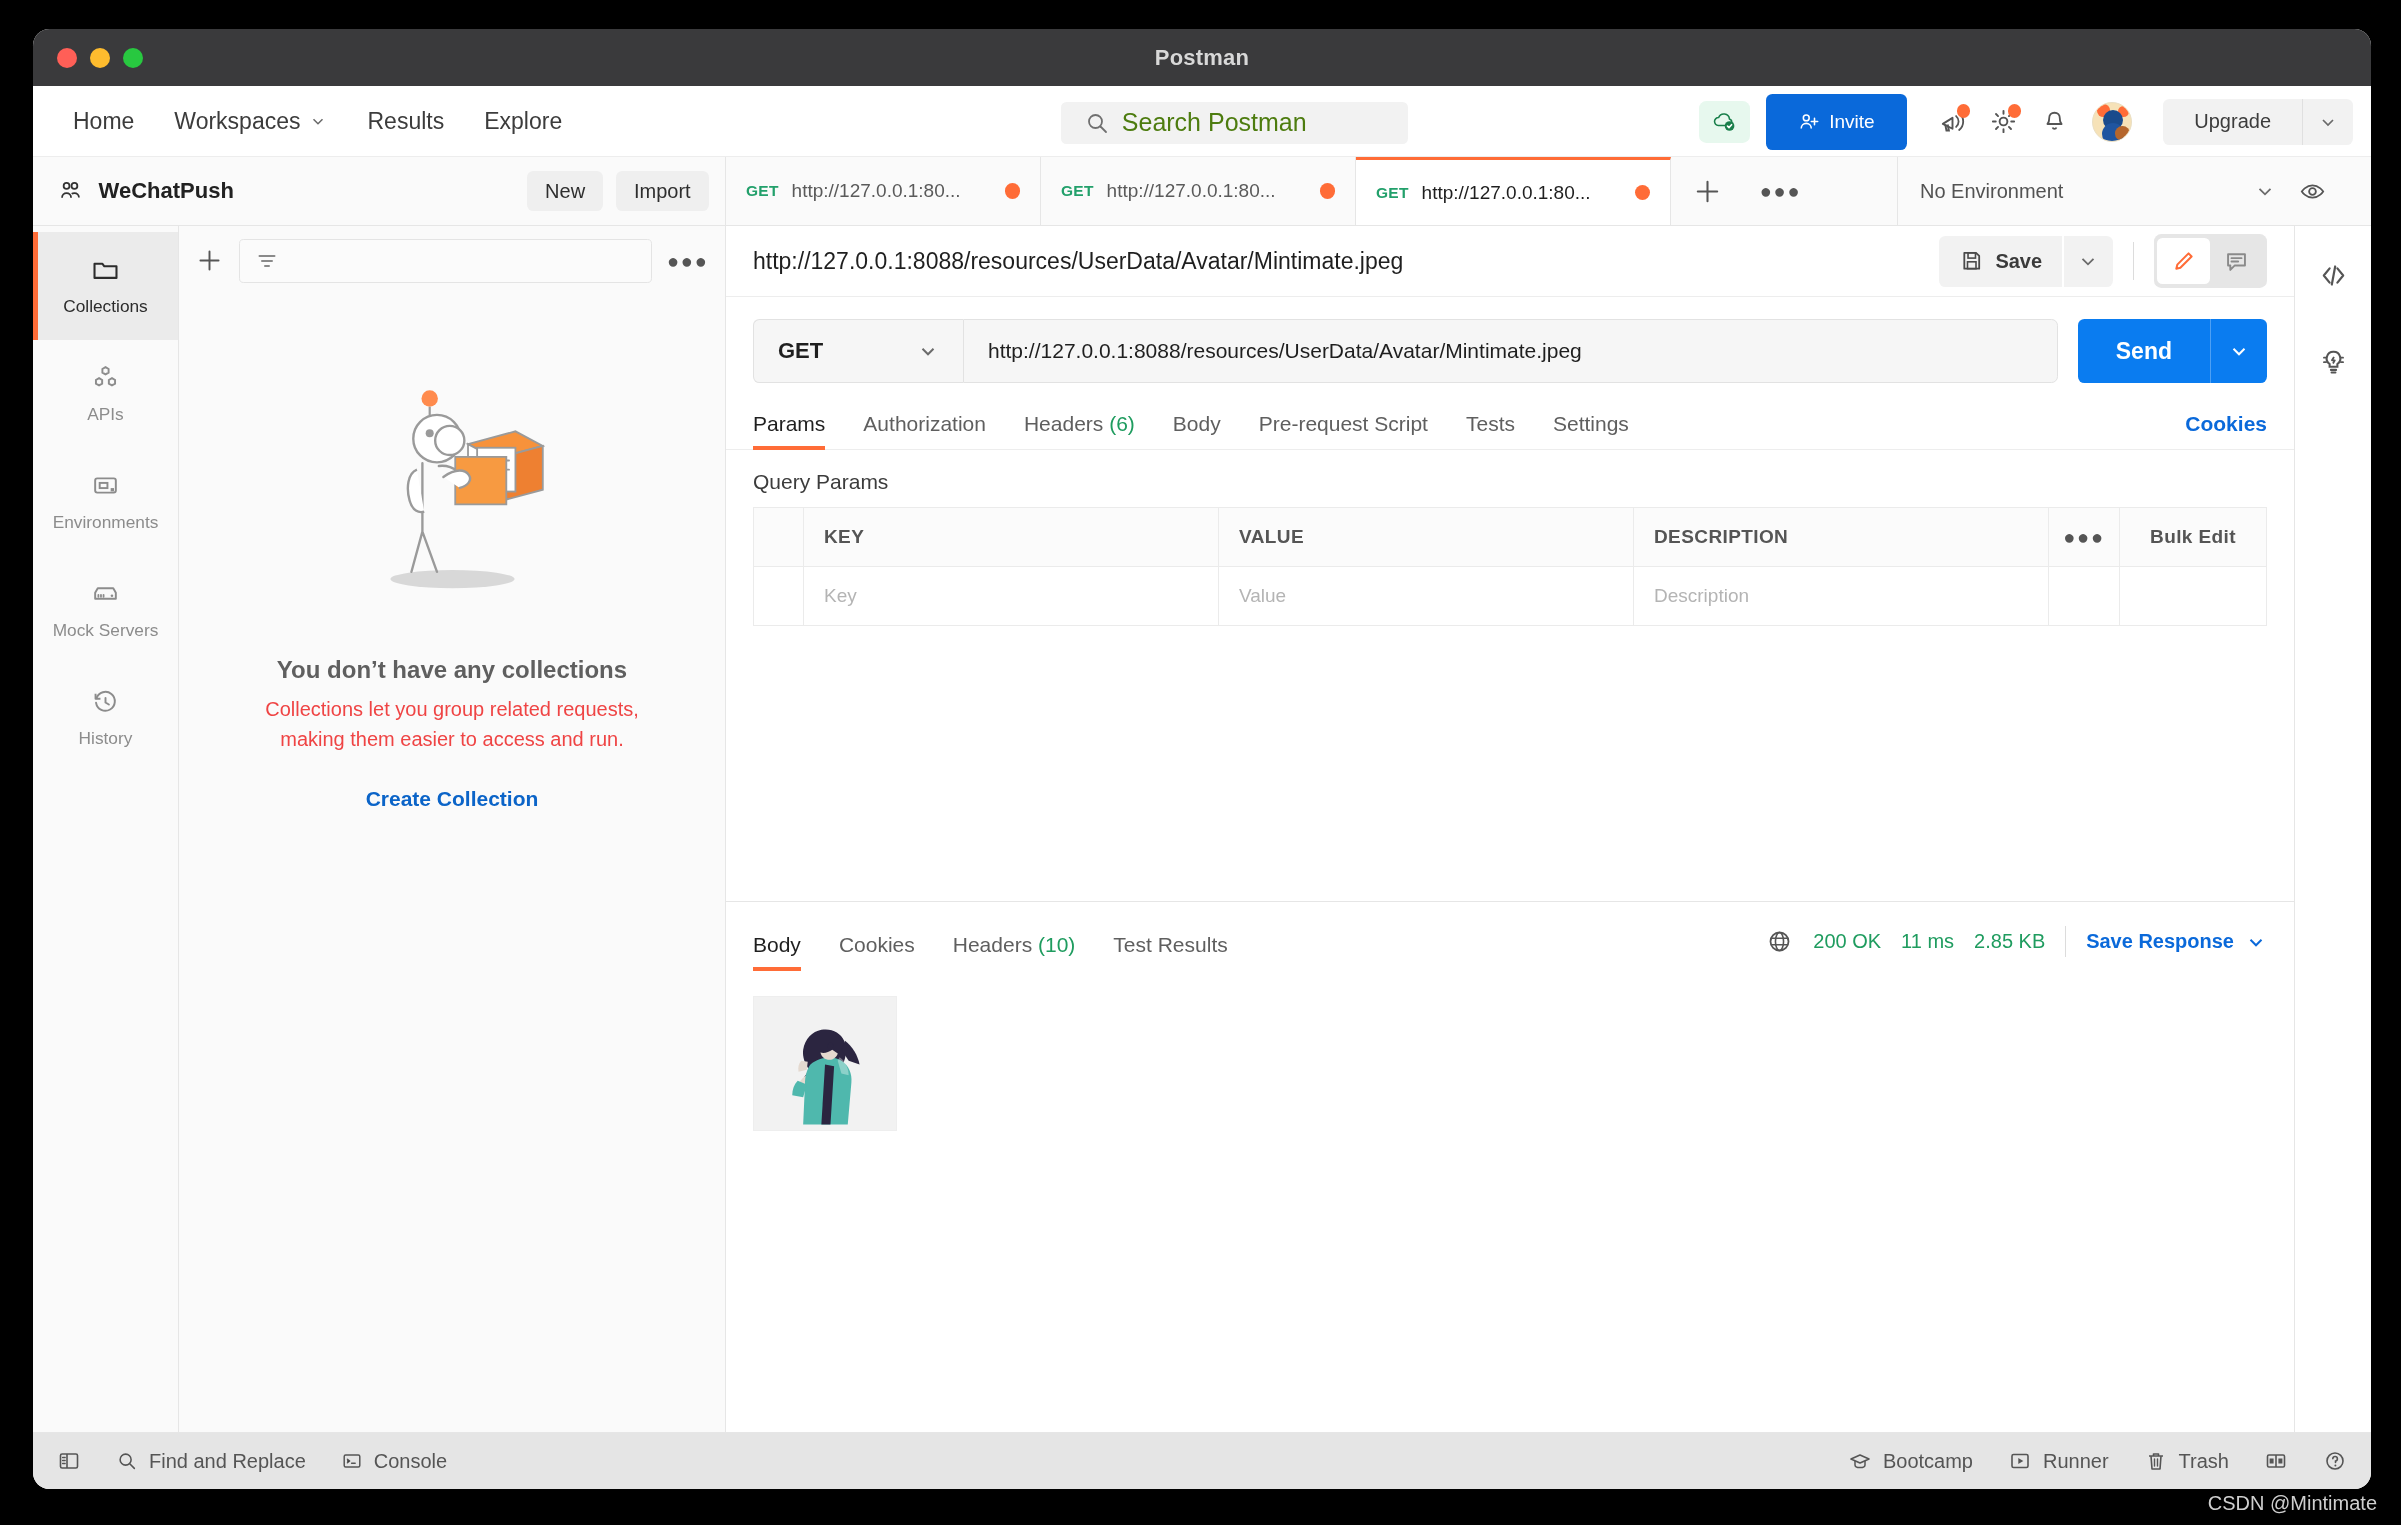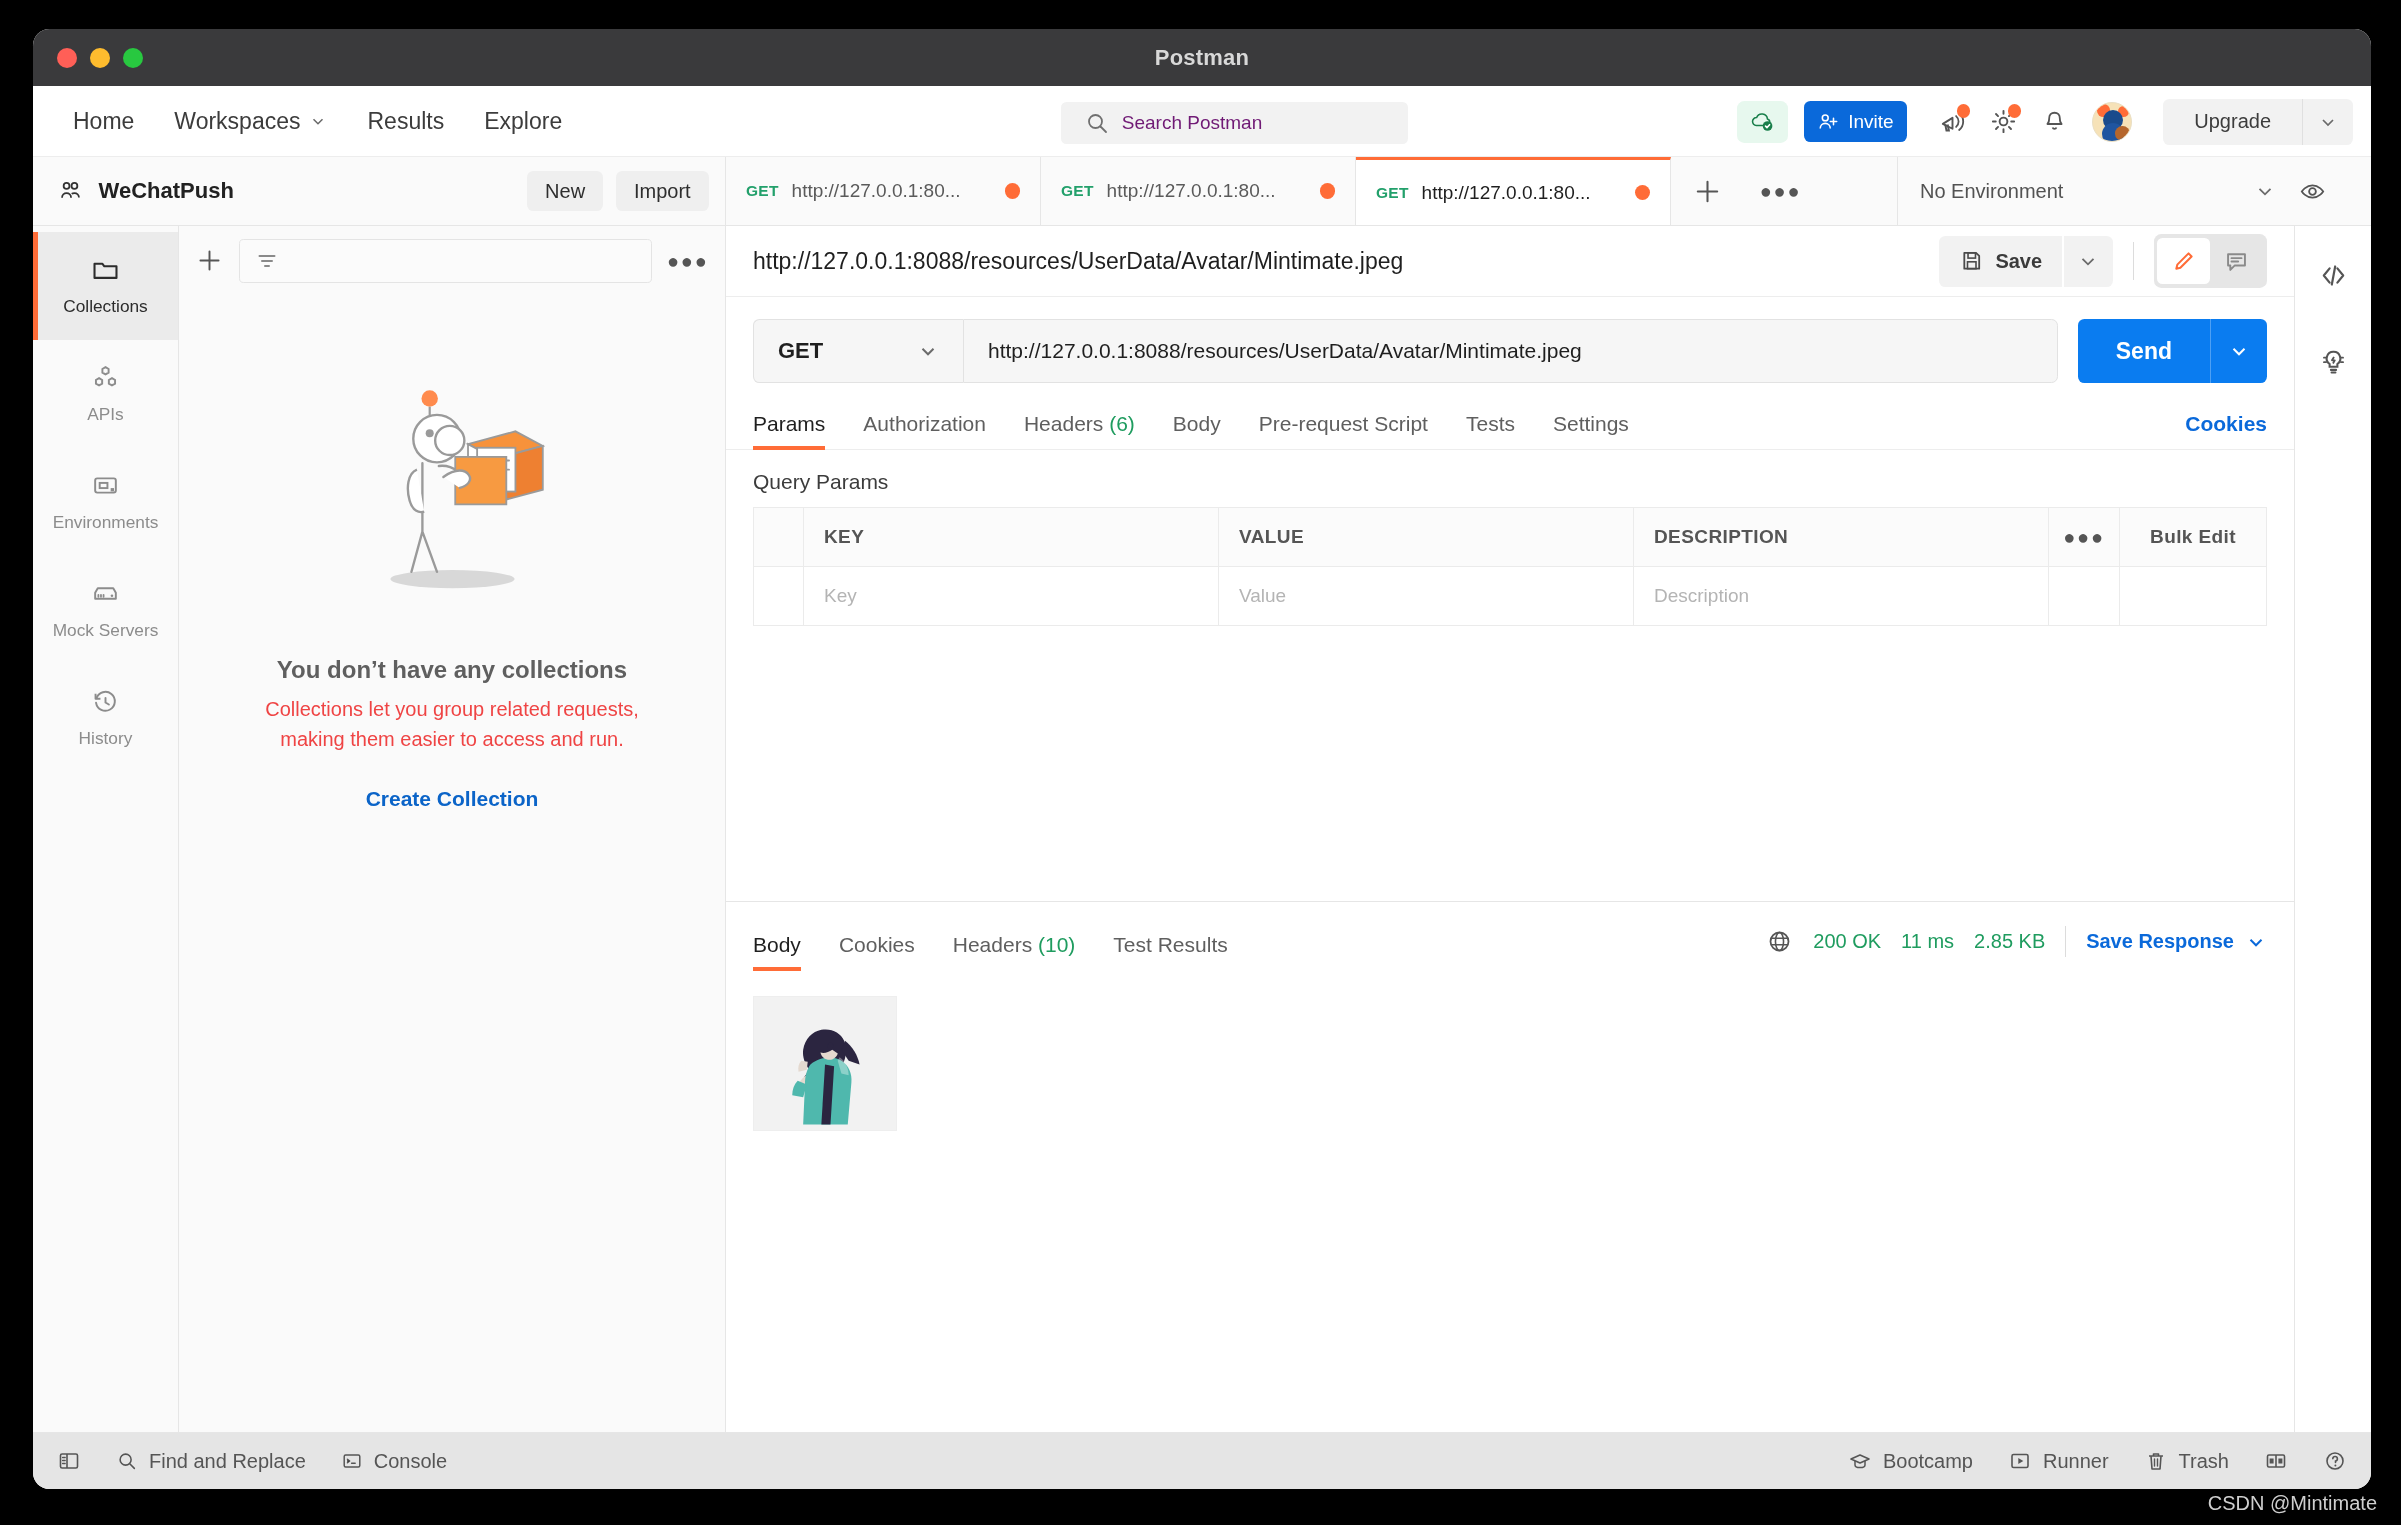--- a/index.html
+++ b/index.html
@@ -63,34 +63,34 @@
     white-space: nowrap;
   }
   #searchbox {
     position: absolute; left: 1028px; top: 15.5px;
     width: 347px; height: 42px;
     background: #f2f2f2; border-radius: 5.5px;
     display: flex; align-items: center; gap: 12.8px;
     padding: 0 24px;
     cursor: text;
   }
-  #searchbox .ph { color: #701a75; font-size: 19px; }
+  #searchbox .ph { color: #4d7c0f; font-size: 25px; }
   .topright {
     position: absolute; right: 18px; top: 0; height: 71px;
     display: flex; align-items: center; gap: 0;
   }
   .cloud-ok {
     width: 51px; height: 42px; border-radius: 7.3px;
     background: #e7f8ee;
     display: flex; align-items: center; justify-content: center;
     margin-right: 16.4px; cursor: pointer;
   }
   #invite-btn {
     background: #0a69da; color:#fff; border-radius: 6.4px;
-    height: 41px; padding: 0 13px;
+    height: 56px; padding: 0 32px;
     display: flex; align-items: center; gap: 9px;
     font-size: 19px; cursor: pointer; font-weight: 500;
     margin-right: 20px;
   }
   .icon-btn {
     width: 51px; height: 51px;
     display: flex; align-items: center; justify-content: center;
     position: relative; cursor: pointer;
   }
   .badge-dot {

